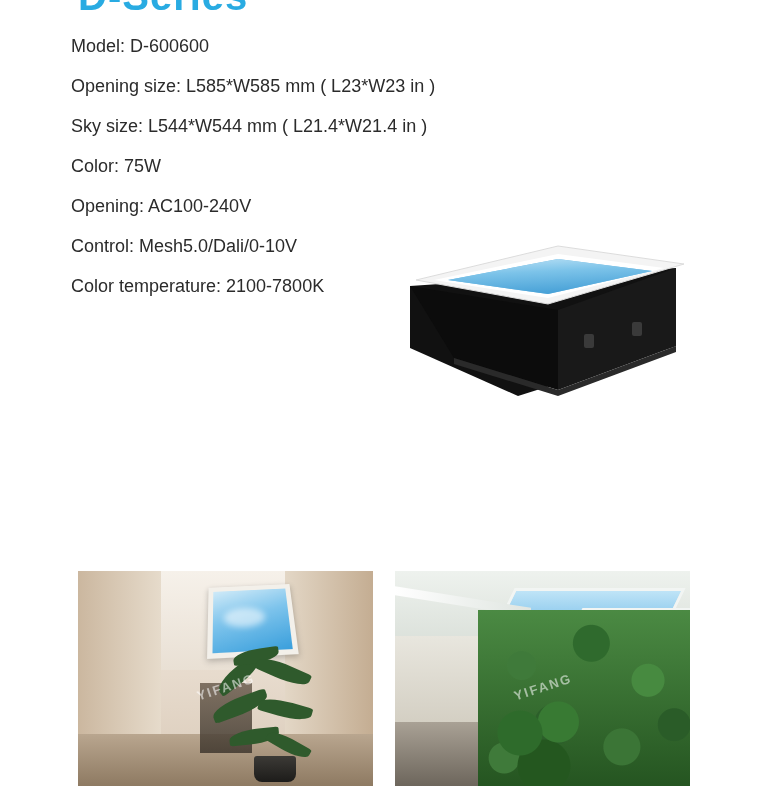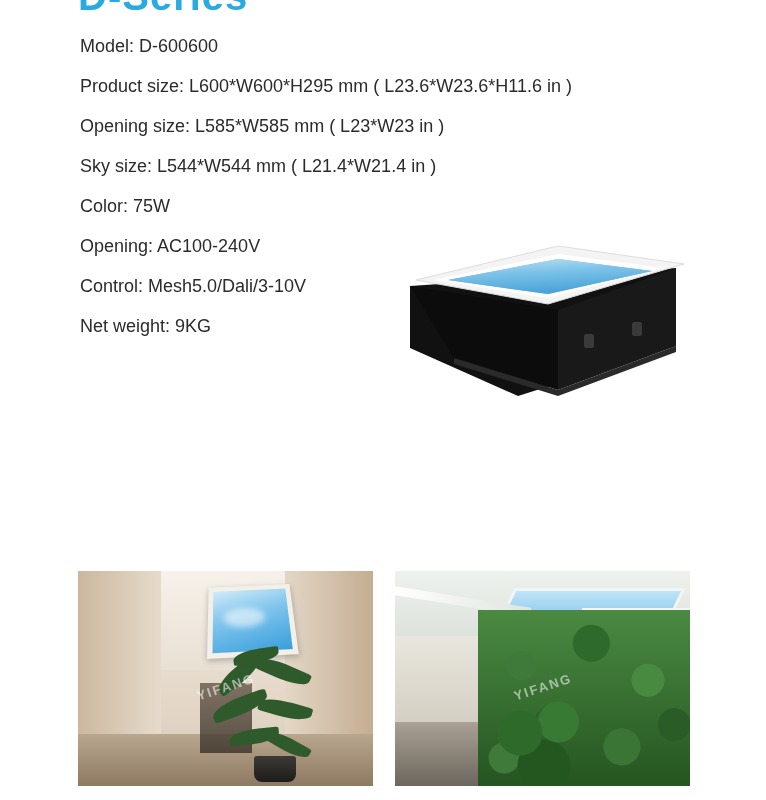--- a/index.html
+++ b/index.html
@@ -25,21 +25,21 @@
     font-weight: bold;
     color: #29abe2;
     letter-spacing: 1px;
     line-height: 44px;
     white-space: nowrap;
   }
 
   
   .spec-list {
     position: absolute;
-    left: 80px;
+    left: 71px;
     top: 36px;
     width: 620px;
   }
   .spec-line {
     font-size: 18px;
     color: #2b2b2b;
     line-height: 20px;
     margin-bottom: 20px;
     white-space: nowrap;
   }
@@ -204,27 +204,26 @@
     font-weight: bold;
   }
 </style>
 </head>
 <body>
 
 <div class="series-title">D-Series</div>
 
 <div class="spec-list">
   <div class="spec-line">Model: D-600600</div>
-  <div class="spec-line">Product size: L600*W600*H295 mm ( L23.6*W23.6*H11.6 in )</div>
   <div class="spec-line">Opening size: L585*W585 mm ( L23*W23 in )</div>
   <div class="spec-line">Sky size: L544*W544 mm ( L21.4*W21.4 in )</div>
   <div class="spec-line">Color: 75W</div>
   <div class="spec-line">Opening: AC100-240V</div>
-  <div class="spec-line">Control: Mesh5.0/Dali/3-10V</div>
-  <div class="spec-line">Net weight: 9KG</div>
+  <div class="spec-line">Control: Mesh5.0/Dali/0-10V</div>
+  <div class="spec-line">Color temperature: 2100-7800K</div>
 </div>
 
 <div class="product-figure">
   <svg width="296" height="190" viewBox="0 0 296 190">
 
     <polygon points="12,48 278,30 278,108 120,158 12,110" fill="#111111"></polygon>
 
     <polygon points="278,30 278,108 160,152 160,72" fill="#191919"></polygon>
 
     <polygon points="12,48 160,72 160,152 56,120" fill="#0c0c0c"></polygon>

